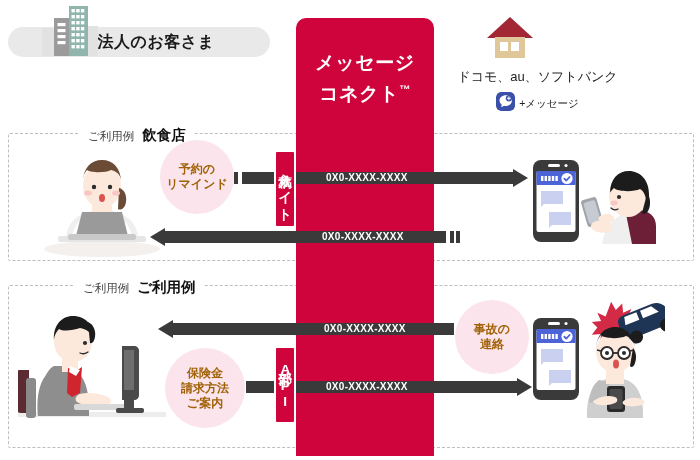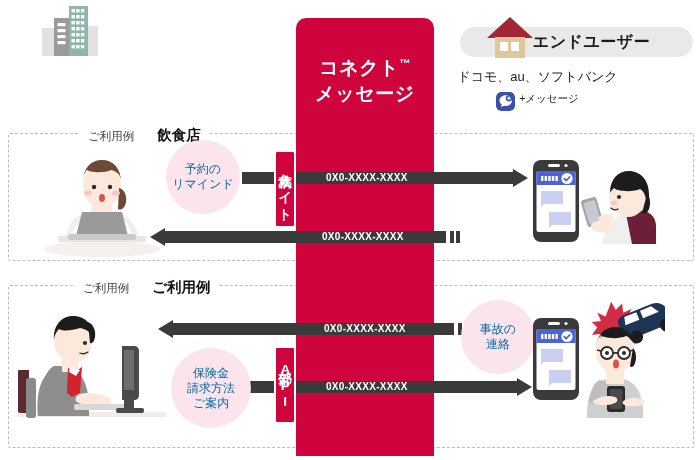--- a/index.html
+++ b/index.html
@@ -42,38 +42,38 @@
   .pill-right .pill-label { padding-left: 30px; }
 
   .icon-build { position: absolute; left: 42px; top: 4px; width: 56px; height: 52px; z-index: 5; }
   .icon-house { position: absolute; left: 486px; top: 16px; width: 48px; height: 42px; z-index: 5; }
 
   
   .carrier { position: absolute; z-index: 3; text-align: center; }
   .carrier-a { left: 455px; top: 68px; width: 165px; }
   .carrier-b { left: 617px; top: 68px; width: 80px; }
   .carrier-cap { font-size: 13px; color: #222; font-weight: 500; white-space: nowrap; }
-  .carrier-row { display: flex; align-items: flex-start; justify-content: center; gap: 4px; margin-top: 6px; }
+  .carrier-row { display: flex; align-items: flex-end; justify-content: center; gap: 4px; margin-top: 6px; }
   .app-ico { width: 19px; height: 19px; border-radius: 5px; flex: 0 0 auto; }
   .app-name { font-size: 10.5px; color: #222; white-space: nowrap; }
   .app-name.sms { font-size: 12px; color:#333; }
 
   
   .ex-box {
     position: absolute; left: 8px; width: 686px;
     border: 1.5px dashed #bdbdbd; border-radius: 2px;
     z-index: 1; background: transparent;
   }
   .ex-r1 { top: 133px; height: 128px; }
   .ex-r2 { top: 285px; height: 163px; }
 
   .ex-title {
     position: absolute; background:#fff; padding: 0 8px;
     font-size: 12px; color:#333; white-space: nowrap; z-index: 4;
-    display:flex; align-items:baseline; gap:23px;
+    display:flex; align-items:baseline; gap:8px;
   }
   .ex-title .t-small { font-size: 11.5px; font-weight: normal; color:#444; }
   .ex-title .t-big { font-size: 14.5px; font-weight: bold; color:#111; }
   .ex-t1 { left: 80px; top: 126px; }
   .ex-t2 { left: 75px; top: 278px; }
 
   
   .arrow { position: absolute; height: 18px; z-index: 4; }
   .arrow .bar {
     position: absolute; top: 3px; height: 12px; background: #3a3a3a;
@@ -103,22 +103,22 @@
     display:flex; align-items:center; justify-content:center;
     letter-spacing: 1px; z-index: 7; line-height: 1;
   }
   .vtag-1 { left: 274px; top: 150px; width: 22px; height: 78px; }
   .vtag-2 { left: 274px; top: 346px; width: 22px; height: 78px; }
 
   
   .bubble {
     position: absolute; border-radius: 50%; background: #FBE4EC;
     display: flex; align-items: center; justify-content: center;
-    text-align: center; color: #0369a1; font-weight: normal;
-    z-index: 4; line-height: 15px; margin-left: 6px;
+    text-align: center; color: #a16207; font-weight: bold;
+    z-index: 4; line-height: 15px;
   }
   .bubble span { display:block; }
   .b1 { left: 160px; top: 140px; width: 74px; height: 74px; font-size: 12px; }
   .b2 { left: 455px; top: 196px; width: 74px; height: 74px; font-size: 12px; }
   .b3 { left: 165px; top: 348px; width: 80px; height: 80px; font-size: 12px; line-height:15px;}
   .b4 { left: 455px; top: 300px; width: 74px; height: 74px; font-size: 12px; }
 
   
   .illu { position: absolute; z-index: 4; }
   .ill-waitress { left: 42px;  top: 148px; width: 120px; height: 110px; }
@@ -131,24 +131,27 @@
 </head>
 <body>
 
 <div id="stage">
 
   <div class="ex-box ex-r1"></div>
   <div class="ex-box ex-r2"></div>
 
   <div class="center-panel"></div>
   <div class="center-title">
+    <div>メッセージ</div>
     <div><span>コネクト</span><span class="tm">™</span></div>
-    <div>メッセージ</div>
-  </div>
-
+  </div>
+
+  <div class="pill pill-left">
+    <div class="pill-label">法人のお客さま</div>
+  </div>
   <svg class="icon-build" viewBox="0 0 56 52">
     <rect x="0" y="24" width="12" height="28" fill="#E2E2E2"></rect>
     <rect x="44" y="22" width="12" height="30" fill="#E2E2E2"></rect>
     <rect x="12" y="14" width="15" height="38" fill="#9B9B9B"></rect>
     <rect x="15.5" y="19" width="8" height="3.2" fill="#fff"></rect>
     <rect x="15.5" y="25" width="8" height="3.2" fill="#fff"></rect>
     <rect x="15.5" y="31" width="8" height="3.2" fill="#fff"></rect>
     <rect x="15.5" y="37" width="8" height="3.2" fill="#fff"></rect>
     <rect x="27" y="2" width="19" height="50" fill="#8FB5AC"></rect>
     <g fill="#ffffff">
@@ -169,23 +172,20 @@
         <rect x="38.9" y="29" width="3.4" height="3.4"></rect>
       <rect x="29.5" y="35" width="3.4" height="3.4"></rect>
         <rect x="34.2" y="35" width="3.4" height="3.4"></rect>
         <rect x="38.9" y="35" width="3.4" height="3.4"></rect>
       <rect x="29.5" y="41" width="3.4" height="3.4"></rect>
         <rect x="34.2" y="41" width="3.4" height="3.4"></rect>
         <rect x="38.9" y="41" width="3.4" height="3.4"></rect>
     </g>
   </svg>
 
-  <div class="pill pill-right">
-    <div class="pill-label">エンドユーザー</div>
-  </div>
   <svg class="icon-house" viewBox="0 0 48 42">
     <polygon points="24,1 47,22 1,22" fill="#A32634"></polygon>
     <rect x="9" y="21" width="30" height="21" fill="#E0C79A"></rect>
     <rect x="14" y="26" width="8" height="9" fill="#fff"></rect>
     <rect x="25" y="26" width="8" height="9" fill="#fff"></rect>
   </svg>
 
   <div class="carrier carrier-a">
     <div class="carrier-cap">ドコモ、au、ソフトバンク</div>
     <div class="carrier-row">

